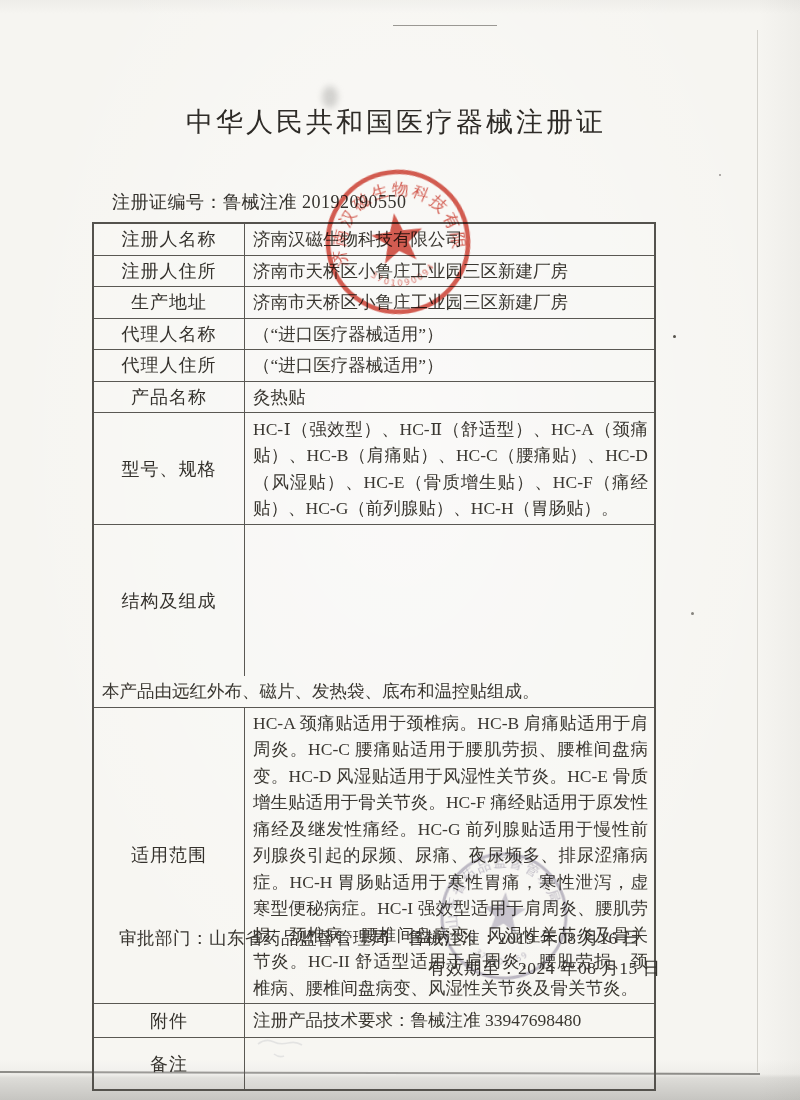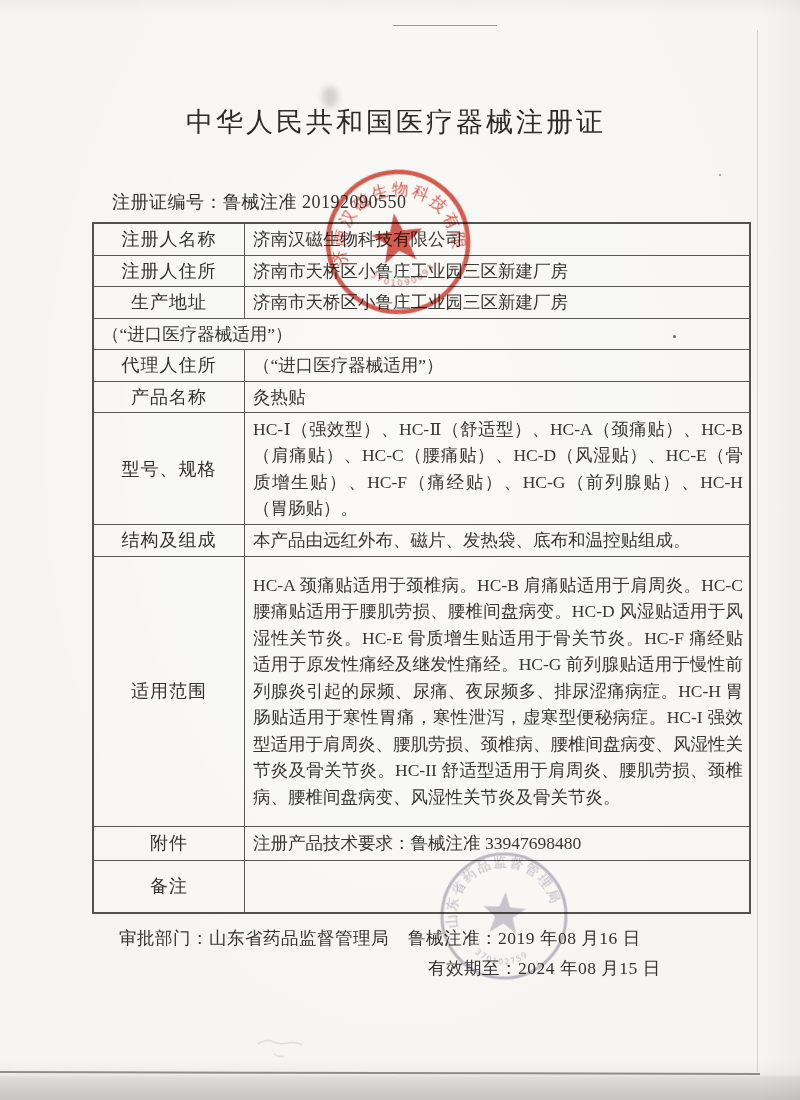--- a/index.html
+++ b/index.html
@@ -26,21 +26,21 @@
 
   .title{
     position:absolute;left:0;top:104px;width:792px;text-align:center;
     font-size:27px;letter-spacing:3px;color:#2e2b27;
   }
   .certline{
     position:absolute;left:112px;top:190px;font-size:18px;letter-spacing:0.5px;color:#35322d;
   }
 
   .regtable{
-    position:absolute;left:92px;top:222px;width:659px;
+    position:absolute;left:92px;top:222px;width:564px;
     border:2px solid #54524d;border-top-width:2px;
     box-sizing:border-box;
     background:rgba(255,255,255,0.12);
   }
   .row{display:flex;border-top:1.5px solid #5a5853;box-sizing:border-box;}
   .row:first-child{border-top:none;}
   .cell-label{
     width:151px;flex:0 0 151px;box-sizing:border-box;
     border-right:1.5px solid #5a5853;
     display:flex;align-items:center;justify-content:center;
@@ -48,21 +48,21 @@
     padding:2px 4px;text-align:center;
   }
   .cell-value{
     flex:1;box-sizing:border-box;
     display:flex;align-items:center;
     font-size:17.5px;line-height:26.5px;color:#3a3731;
     padding:2px 6px 2px 8px;
   }
   .cell-value .txt{width:100%;}
   .r-h28{min-height:28px;}
-  .r-h31{min-height:31px;}
+  .r-h31{min-height:31px;flex-direction:column;}
   .r-h34{min-height:34px;}
   .r-h52{min-height:52px;}
   .r-h112{min-height:112px;}
   .r-h270{min-height:270px;}
   .justify .txt{text-align:justify;}
   .indent .txt{text-indent:14px;}
 
   .footer-line{position:absolute;font-size:17.5px;color:#35322d;letter-spacing:0.5px;}
   .f-dept{left:119px;top:926px;}
   .f-approve{left:408px;top:926px;}
@@ -106,20 +106,21 @@
           <div class="txt">济南市天桥区小鲁庄工业园三区新建厂房</div>
         </div>
     </div>
     <div class="row r-h28">
       <div class="cell-label">生产地址</div>
       <div class="cell-value">
           <div class="txt">济南市天桥区小鲁庄工业园三区新建厂房</div>
         </div>
     </div>
     <div class="row r-h28">
+      <div class="cell-label">代理人名称</div>
       <div class="cell-value">
           <div class="txt">（“进口医疗器械适用”）</div>
         </div>
     </div>
     <div class="row r-h28">
       <div class="cell-label">代理人住所</div>
       <div class="cell-value">
           <div class="txt">（“进口医疗器械适用”）</div>
         </div>
     </div>

